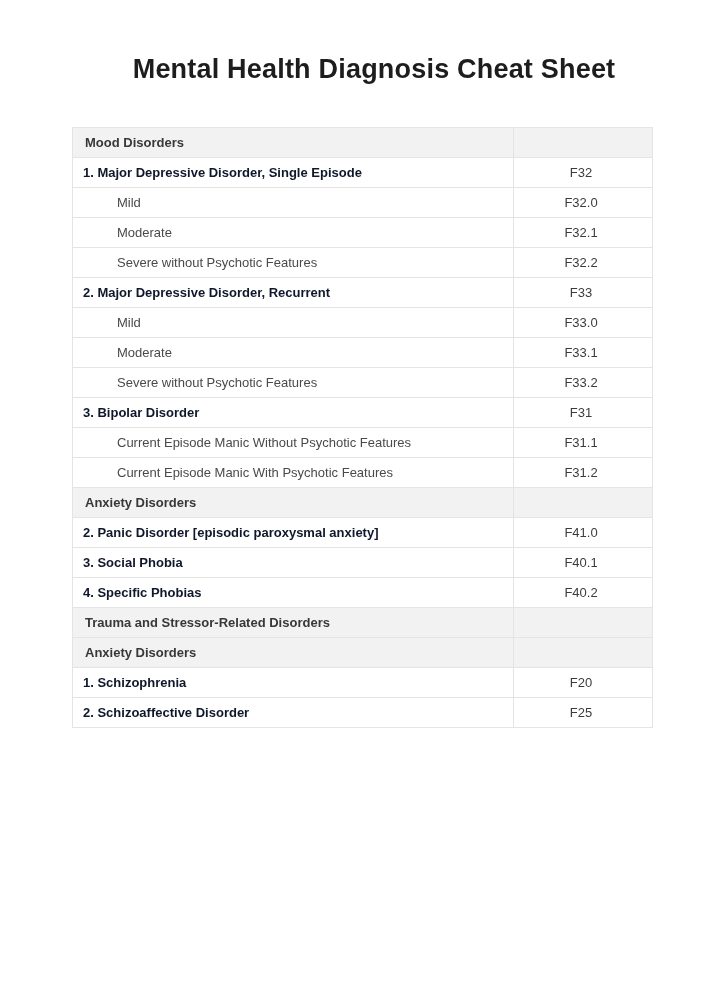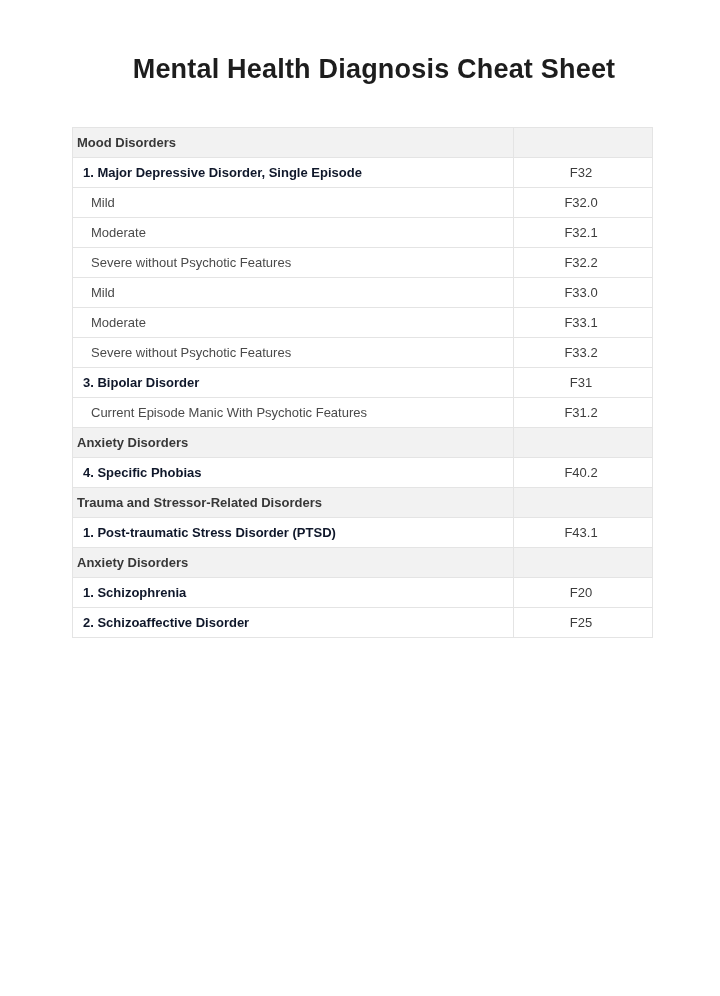--- a/index.html
+++ b/index.html
@@ -45,27 +45,27 @@
   }
   .diagnosis-table col.col-label { width: 441px; }
   .diagnosis-table col.col-code  { width: 139px; }
   .diagnosis-table .label-cell { padding-left: 10px; }
   .diagnosis-table .code-cell  { text-align: center; }
   tr.section td {
     background: #f2f2f2;
     font-weight: bold;
     color: #383838;
   }
-  tr.section .label-cell { padding-left: 4px; }
+  tr.section .label-cell { padding-left: 12px; }
   tr.item .label-cell {
     font-weight: bold;
     color: #0f172a;
   }
   tr.sub .label-cell {
-    padding-left: 18px;
+    padding-left: 44px;
     color: #4a4a4a;
   }
 </style>
 </head>
 <body>
 
 <h1 class="page-title">Mental Health Diagnosis Cheat Sheet</h1>
 
 <table class="diagnosis-table">
   <colgroup>
@@ -86,55 +86,67 @@
         <td class="code-cell">F32.0</td>
       </tr>
       <tr class="sub">
         <td class="label-cell">Moderate</td>
         <td class="code-cell">F32.1</td>
       </tr>
       <tr class="sub">
         <td class="label-cell">Severe without Psychotic Features</td>
         <td class="code-cell">F32.2</td>
       </tr>
+      <tr class="item">
+        <td class="label-cell">2. Major Depressive Disorder, Recurrent</td>
+        <td class="code-cell">F33</td>
+      </tr>
       <tr class="sub">
         <td class="label-cell">Mild</td>
         <td class="code-cell">F33.0</td>
       </tr>
       <tr class="sub">
         <td class="label-cell">Moderate</td>
         <td class="code-cell">F33.1</td>
       </tr>
       <tr class="sub">
         <td class="label-cell">Severe without Psychotic Features</td>
         <td class="code-cell">F33.2</td>
       </tr>
       <tr class="item">
         <td class="label-cell">3. Bipolar Disorder</td>
         <td class="code-cell">F31</td>
       </tr>
       <tr class="sub">
+        <td class="label-cell">Current Episode Manic Without Psychotic Features</td>
+        <td class="code-cell">F31.1</td>
+      </tr>
+      <tr class="sub">
         <td class="label-cell">Current Episode Manic With Psychotic Features</td>
         <td class="code-cell">F31.2</td>
       </tr>
       <tr class="section">
         <td class="label-cell">Anxiety Disorders</td>
         <td class="code-cell"></td>
       </tr>
       <tr class="item">
+        <td class="label-cell">2. Panic Disorder [episodic paroxysmal anxiety]</td>
+        <td class="code-cell">F41.0</td>
+      </tr>
+      <tr class="item">
+        <td class="label-cell">3. Social Phobia</td>
+        <td class="code-cell">F40.1</td>
+      </tr>
+      <tr class="item">
         <td class="label-cell">4. Specific Phobias</td>
         <td class="code-cell">F40.2</td>
       </tr>
       <tr class="section">
         <td class="label-cell">Trauma and Stressor-Related Disorders</td>
         <td class="code-cell"></td>
-      </tr>
-      <tr class="item">
-        <td class="label-cell">1. Post-traumatic Stress Disorder (PTSD)</td>
-        <td class="code-cell">F43.1</td>
       </tr>
       <tr class="section">
         <td class="label-cell">Anxiety Disorders</td>
         <td class="code-cell"></td>
       </tr>
       <tr class="item">
         <td class="label-cell">1. Schizophrenia</td>
         <td class="code-cell">F20</td>
       </tr>
       <tr class="item">

